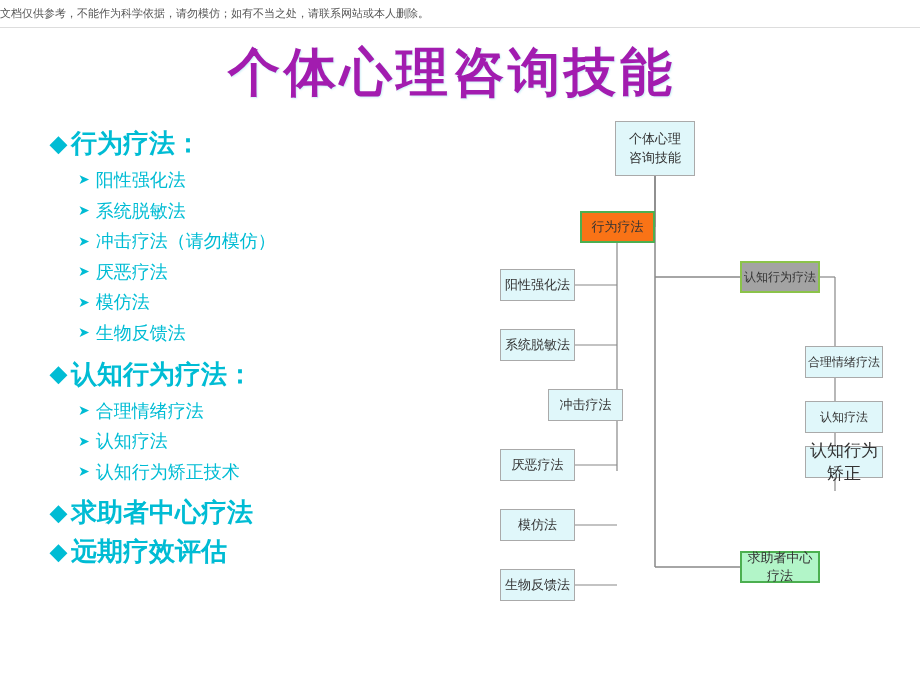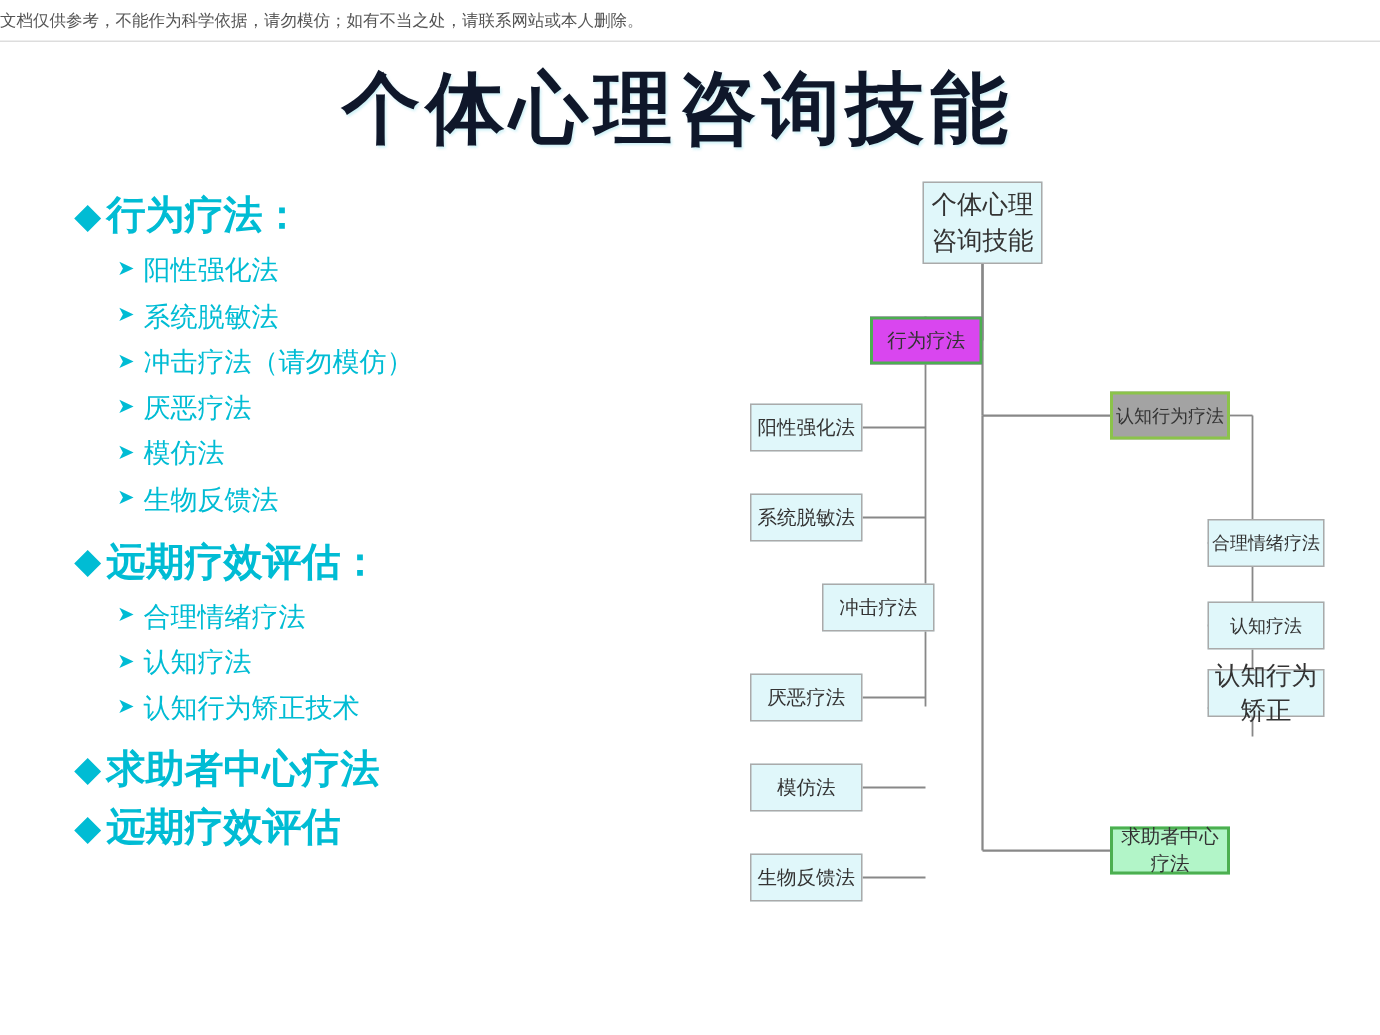--- a/index.html
+++ b/index.html
@@ -21,21 +21,21 @@
       padding: 6px 0;
       font-size: 11px;
       color: #555;
     }
 
     
     .main-title {
       text-align: center;
       font-size: 52px;
       font-weight: bold;
-      color: #0f172a;
+      color: #a21caf;
       font-family: 'STXingkai', 'KaiTi', 'SimHei', serif;
       padding: 10px 16px 8px 0;
       letter-spacing: 4px;
       text-shadow: 1px 1px 2px rgba(0,180,210,0.2);
     }
 
     
     .content-area {
       display: flex;
       flex-direction: row;
@@ -119,21 +119,21 @@
       border: 1.5px solid #aaa;
       left: 155px;
       top: 0px;
       font-size: 13px;
       line-height: 1.4;
     }
 
     .box-behavior {
       width: 75px;
       height: 32px;
-      background: #d946ef;
+      background: #f97316;
       border: 2px solid #4caf50;
       left: 120px;
       top: 90px;
     }
 
     .box-cognitive {
       width: 80px;
       height: 32px;
       background: #a3a3a3;
       border: 2px solid #8bc34a;
@@ -221,21 +221,21 @@
         <div class="sub-item">
           <span class="arrow-bullet">➤</span>
           <span>生物反馈法</span>
         </div>
       </div>
     </div>
 
     <div class="category-block">
       <div class="category-title">
         <span class="diamond-bullet">◆</span>
-        <span>远期疗效评估：</span>
+        <span>认知行为疗法：</span>
       </div>
       <div class="sub-items">
         <div class="sub-item">
           <span class="arrow-bullet">➤</span>
           <span>合理情绪疗法</span>
         </div>
         <div class="sub-item">
           <span class="arrow-bullet">➤</span>
           <span>认知疗法</span>
         </div>
@@ -286,21 +286,21 @@
         <line x1="157" y1="404" x2="115" y2="404" stroke="#888" stroke-width="1.2"></line>
         <line x1="157" y1="464" x2="115" y2="464" stroke="#888" stroke-width="1.2"></line>
 
         <line x1="360" y1="156" x2="375" y2="156" stroke="#888" stroke-width="1.2"></line>
         <line x1="375" y1="156" x2="375" y2="370" stroke="#888" stroke-width="1.2"></line>
         <line x1="375" y1="241" x2="345" y2="241" stroke="#888" stroke-width="1.2"></line>
         <line x1="375" y1="296" x2="345" y2="296" stroke="#888" stroke-width="1.2"></line>
         <line x1="375" y1="351" x2="345" y2="351" stroke="#888" stroke-width="1.2"></line>
       </svg>
 
-      <div class="box box-root" style="text-align:center; line-height:1.4; font-size:17px;">
+      <div class="box box-root" style="text-align:center; line-height:1.4; font-size:13px;">
         个体心理<br>咨询技能
       </div>
 
       <div class="box box-behavior">
         <span>行为疗法</span>
       </div>
 
       <div class="box box-left" style="left:40px; top:148px;">
         <span>阳性强化法</span>
       </div>

